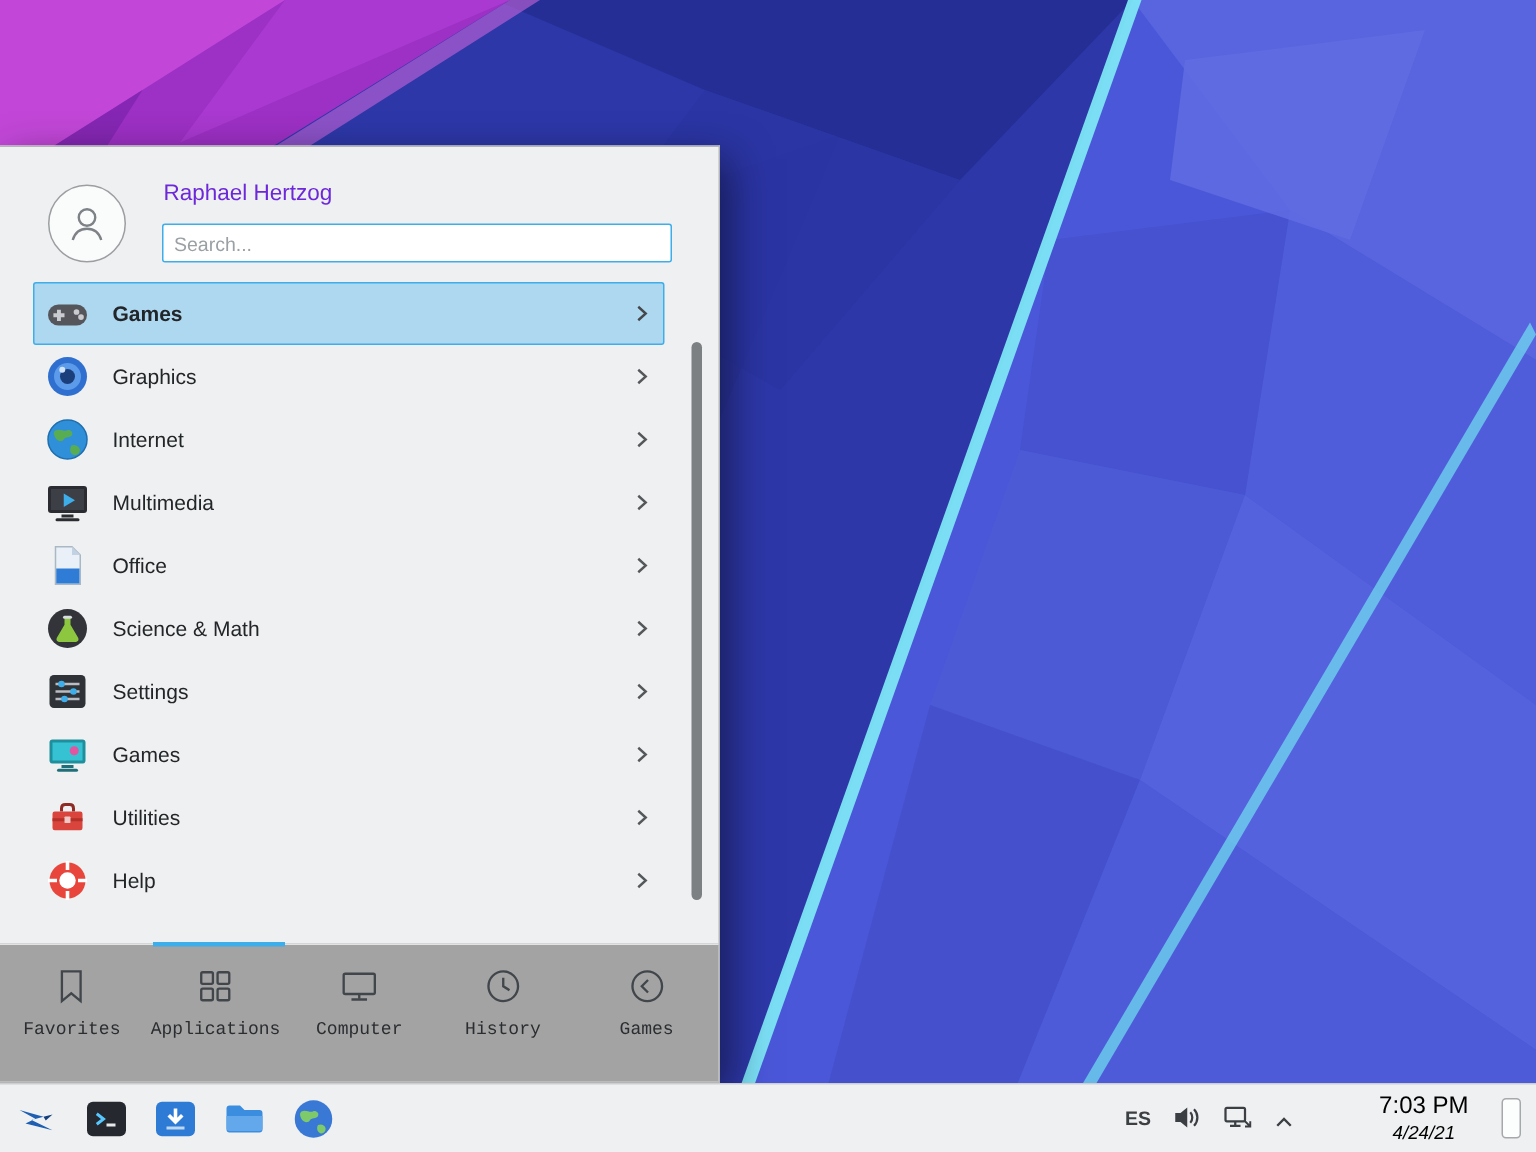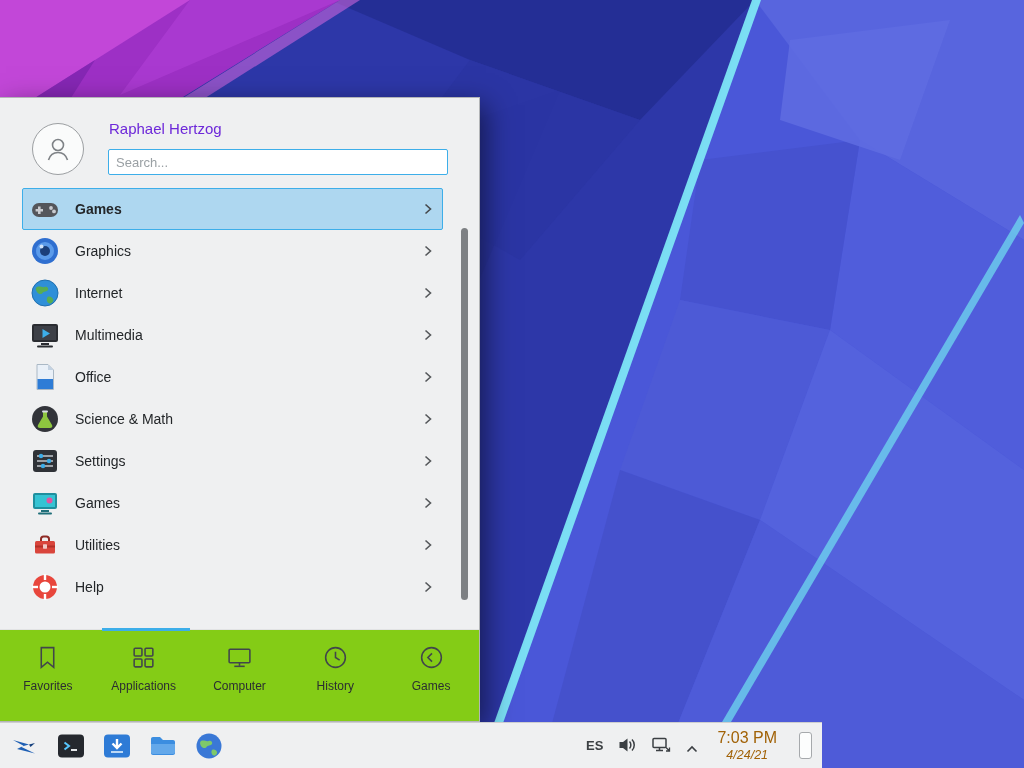--- a/index.html
+++ b/index.html
@@ -41,44 +41,44 @@
   .app-icon svg { display:block; width:32px; height:32px; }
   .app-label { flex:1; font-size:14px; color:#232629; }
   .arrow { flex:none; }
   .arrow svg { display:block; }
 
   .scrollbar { position:absolute; right:11px; top:130px; width:7px; height:402px; }
   .scroll-thumb { position:absolute; left:0; top:0; width:7px; height:372px; border-radius:3.5px; background:#7d8083; }
 
   
   .tabbar {
-    position:relative; flex:none; height:92px; display:flex; border-top:1px solid #e2e3e4; background:#84cc16;
+    position:relative; flex:none; height:92px; display:flex; border-top:1px solid #e2e3e4; background:#a3a3a3;font-family:Liberation Mono, monospace;
   }
   .tab-indicator { position:absolute; top:-2px; left:102px; width:88px; height:3px; background:#3daee9; }
   .tab { width:96px; display:flex; flex-direction:column; align-items:center; padding-top:14px; cursor:pointer; }
   .tab-icon { width:27px; height:27px; }
   .tab-icon svg { display:block; width:27px; height:27px; }
   .tab-label { margin-top:8px; font-size:12px; color:#2b2e31; }
 
   
   .taskbar {
-    position:absolute; left:0; bottom:0; width:822px; height:46px;
+    position:absolute; left:0; bottom:0; width:1024px; height:46px;
     background:#eff0f1; border-top:1px solid #cdcecf;
     display:flex; align-items:center; padding:0 10px;
   }
   .task-left { display:flex; align-items:center; gap:16px; }
   .task-icon { width:30px; height:30px; cursor:pointer; }
   .task-icon svg { display:block; width:30px; height:30px; }
   .task-spacer { flex:1; }
   .tray { display:flex; align-items:center; gap:14px; }
   .kb-layout { font-size:13px; font-weight:bold; color:#3c4043; cursor:pointer; }
   .tray-icon { width:20px; height:20px; cursor:pointer; }
   .tray-icon svg { display:block; width:20px; height:20px; }
   .caret-icon { width:14px; height:10px; cursor:pointer; }
-  .clock { text-align:center; line-height:1.15; color:#a16207; cursor:pointer; padding:0 4px; }
+  .clock { text-align:center; line-height:1.15; color:#000000; cursor:pointer; padding:0 4px;margin-left:38px; }
   .clock-time { font-size:16px; }
   .clock-date { font-size:12.5px;font-style:italic; }
   .show-desktop { width:13px; height:27px; border:1px solid #a6a9ac; border-radius:3px; background:#fcfdfd; margin-left:4px; cursor:pointer; }
 </style>
 </head>
 <body>
 
 <div class="screen">
 
   <svg class="wallpaper" viewBox="0 0 1024 768" preserveAspectRatio="none">

